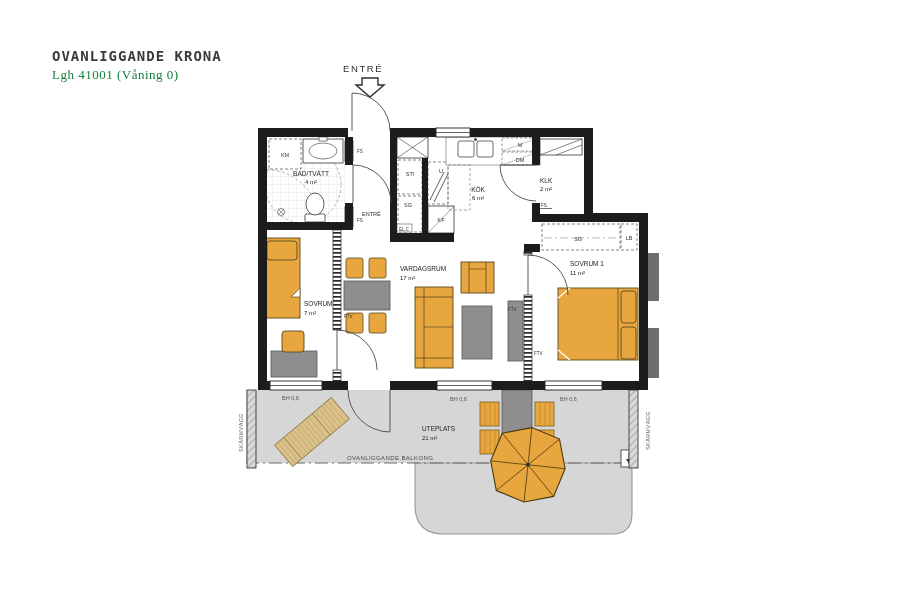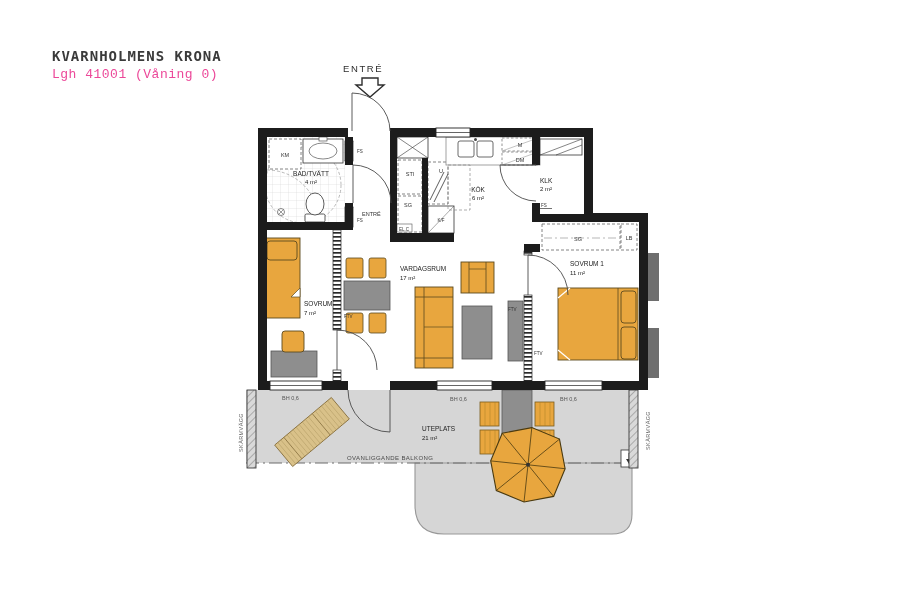--- a/index.html
+++ b/index.html
@@ -1,39 +1,39 @@
 <!DOCTYPE html>
 <html><head>
 <meta charset="utf-8">
 <style>
   html,body{margin:0;padding:0;background:#ffffff;}
   .page{position:relative;width:900px;height:600px;background:#fff;overflow:hidden;
         font-family:"Liberation Sans", sans-serif;}
   .titleblock{position:absolute;left:52px;top:48px;}
   .title{font-family:"DejaVu Sans Mono", monospace;font-weight:bold;
          font-size:14px;letter-spacing:1px;color:#3a3a3a;}
-  .subtitle{font-family:Liberation Mono, monospace;font-size:13px;
-            letter-spacing:0.5px;color:#ec4899;margin-top:3px;}
+  .subtitle{font-family:Liberation Serif, serif;font-size:13px;
+            letter-spacing:0.5px;color:#15803d;margin-top:3px;}
   svg text{font-family:"Liberation Sans", sans-serif;fill:#222;}
   .room-name{font-size:6.5px;}
   .room-area{font-size:6px;}
   .fix{font-size:5.5px;fill:#333;}
   .tiny{font-size:4.5px;fill:#333;}
   .note{font-size:6px;fill:#4a4a4a;letter-spacing:0.4px;}
   .bh{font-size:5.5px;fill:#555;}
   .vtext{font-size:5.5px;fill:#666;letter-spacing:0.4px;}
   .entre-top{font-size:9.5px;letter-spacing:1.6px;fill:#2e2e2e;}
 </style>
 </head>
 <body>
 
 <div class="page">
 
   <div class="titleblock">
-    <div class="title">KVARNHOLMENS KRONA</div>
+    <div class="title">OVANLIGGANDE KRONA</div>
     <div class="subtitle">Lgh 41001 (Våning 0)</div>
   </div>
 
   <svg width="900" height="600" viewBox="0 0 900 600">
     <defs>
       <pattern id="tiles" width="8" height="8" patternUnits="userSpaceOnUse">
         <path d="M8 0H0V8" fill="none" stroke="#cfcfcf" stroke-width="0.5"></path>
       </pattern>
       <pattern id="pwall" width="3" height="4" patternUnits="userSpaceOnUse">
         <rect width="3" height="4" fill="#ffffff"></rect>

